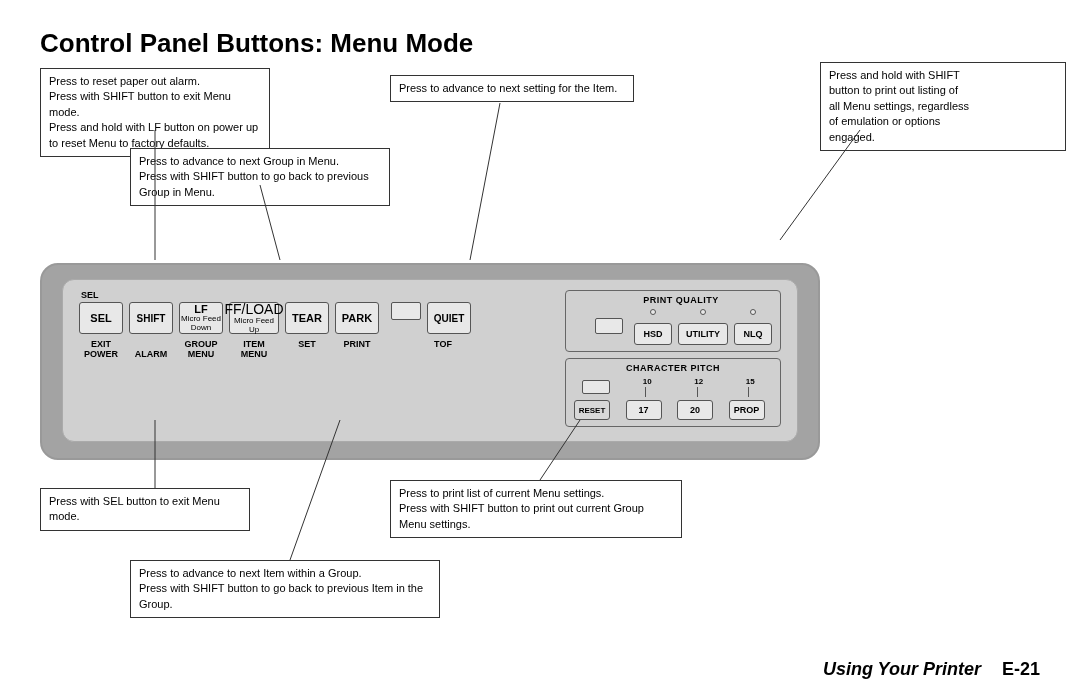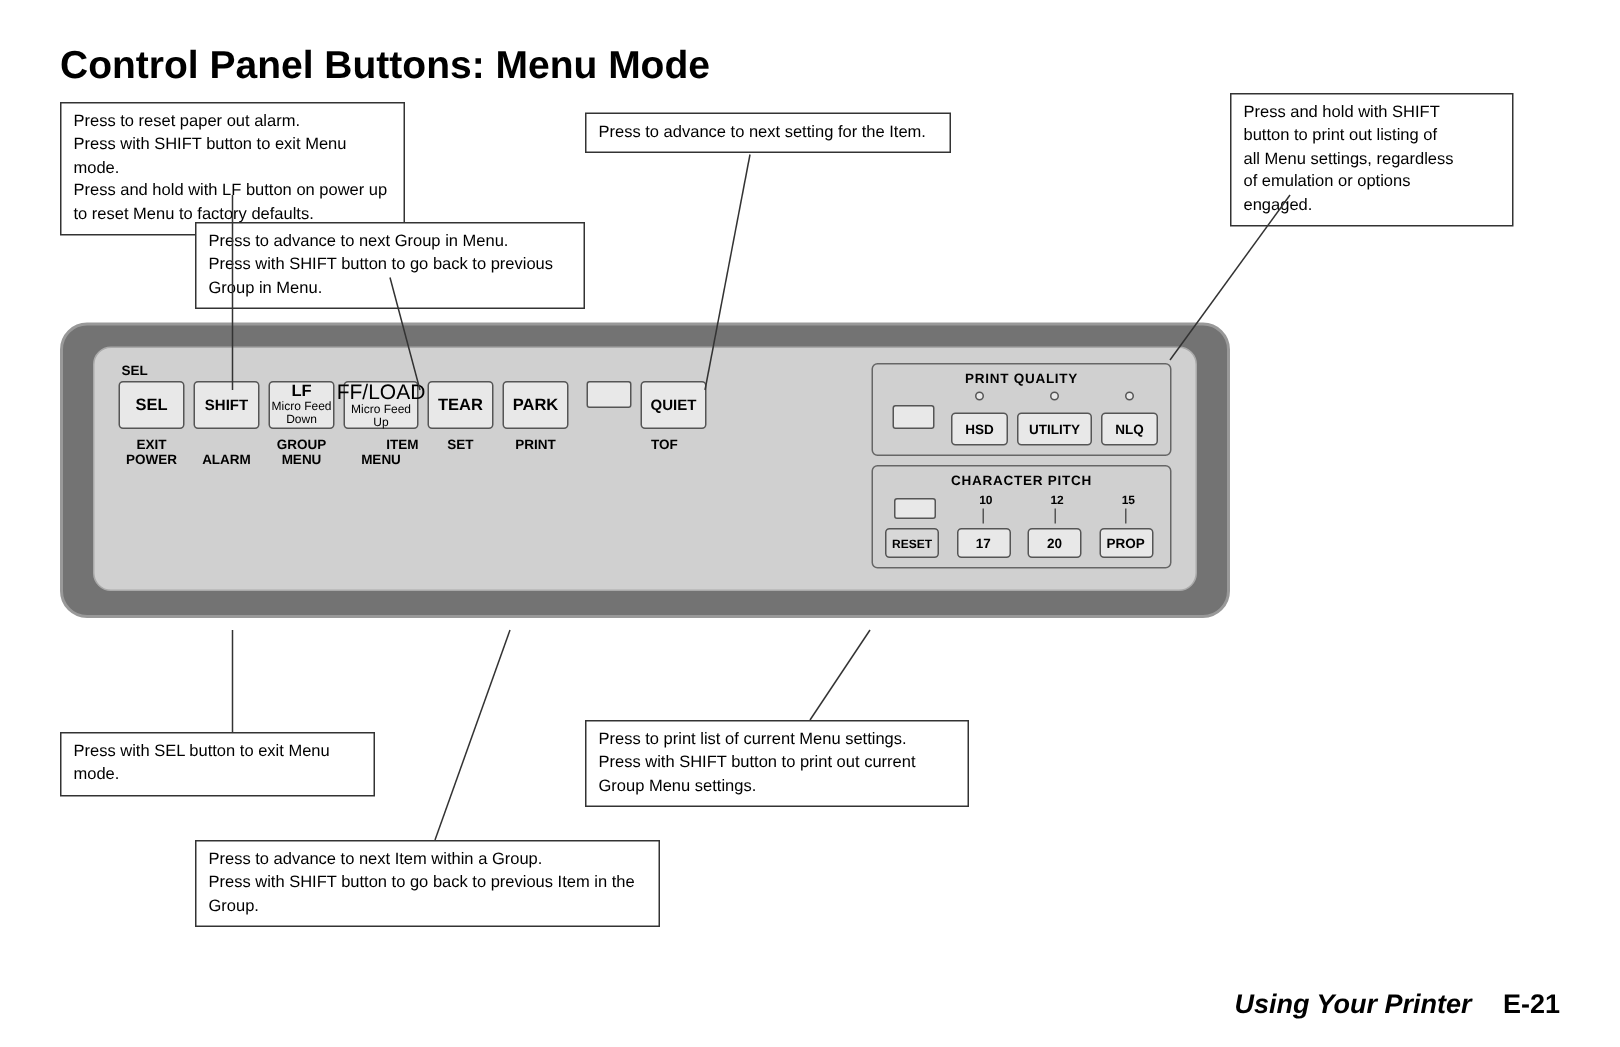--- a/index.html
+++ b/index.html
@@ -45,61 +45,62 @@
 
     .ann-topcenter {
       left: 390px;
       top: 75px;
       width: 244px;
     }
 
     .ann-topright {
       left: 820px;
       top: 62px;
-      width: 189px;
+      width: 246px;
     }
 
     .ann-midleft {
       left: 130px;
       top: 148px;
       width: 260px;
     }
 
     .ann-bottomleft {
       left: 40px;
       top: 488px;
       width: 210px;
     }
 
     .ann-bottommid {
       left: 390px;
       top: 480px;
-      width: 256px;
+      width: 292px;
     }
 
     .ann-bottombottom {
       left: 130px;
       top: 560px;
       width: 310px;
     }
 
     
     .panel-wrapper {
       position: absolute;
       left: 40px;
       top: 215px;
       width: 780px;
     }
 
     .printer-panel {
-      background: #737373;
+      background: #a3a3a3;
       border-radius: 18px;
       padding: 14px 20px 16px 20px;
       border: 2px solid #999;
       position: relative;
+      margin-top: 48px;
     }
 
     .panel-inner {
       background: #d0d0d0;
       border-radius: 12px;
       padding: 10px 16px 14px 16px;
       border: 1px solid #aaa;
     }
 
     .panel-btn {
@@ -138,21 +139,21 @@
     
     .panel-right {
       display: flex;
       flex-direction: column;
       margin-left: 10px;
     }
 
     .quality-section {
       border: 1.5px solid #666;
       border-radius: 4px;
-      padding: 4px 8px 6px 8px;
+      padding: 4px 8px 6px 24px;
       margin-bottom: 6px;
       background: #d0d0d0;
     }
 
     .section-title {
       font-size: 9px;
       font-weight: bold;
       text-align: center;
       margin-bottom: 4px;
       letter-spacing: 0.5px;
@@ -370,21 +371,21 @@
                 <div style="font-size:9px;font-weight:bold;">&nbsp;</div>
                 <div style="font-size:9px;font-weight:bold;">ALARM</div>
               </div>
 
               <div style="width:44px;text-align:center;">
                 <div style="font-size:9px;font-weight:bold;">GROUP</div>
                 <div style="font-size:9px;font-weight:bold;">MENU</div>
               </div>
 
               <div style="width:50px;text-align:center;">
-                <div style="font-size:9px;font-weight:bold;text-align:right;">ITEM</div>
+                <div style="font-size:9px;font-weight:bold;">ITEM</div>
                 <div style="font-size:9px;font-weight:bold;">MENU</div>
               </div>
 
               <div style="width:44px;text-align:center;">
                 <div style="font-size:9px;font-weight:bold;">SET</div>
                 <div style="font-size:9px;font-weight:bold;">&nbsp;</div>
               </div>
 
               <div style="width:44px;text-align:center;">
                 <div style="font-size:9px;font-weight:bold;">PRINT</div>

